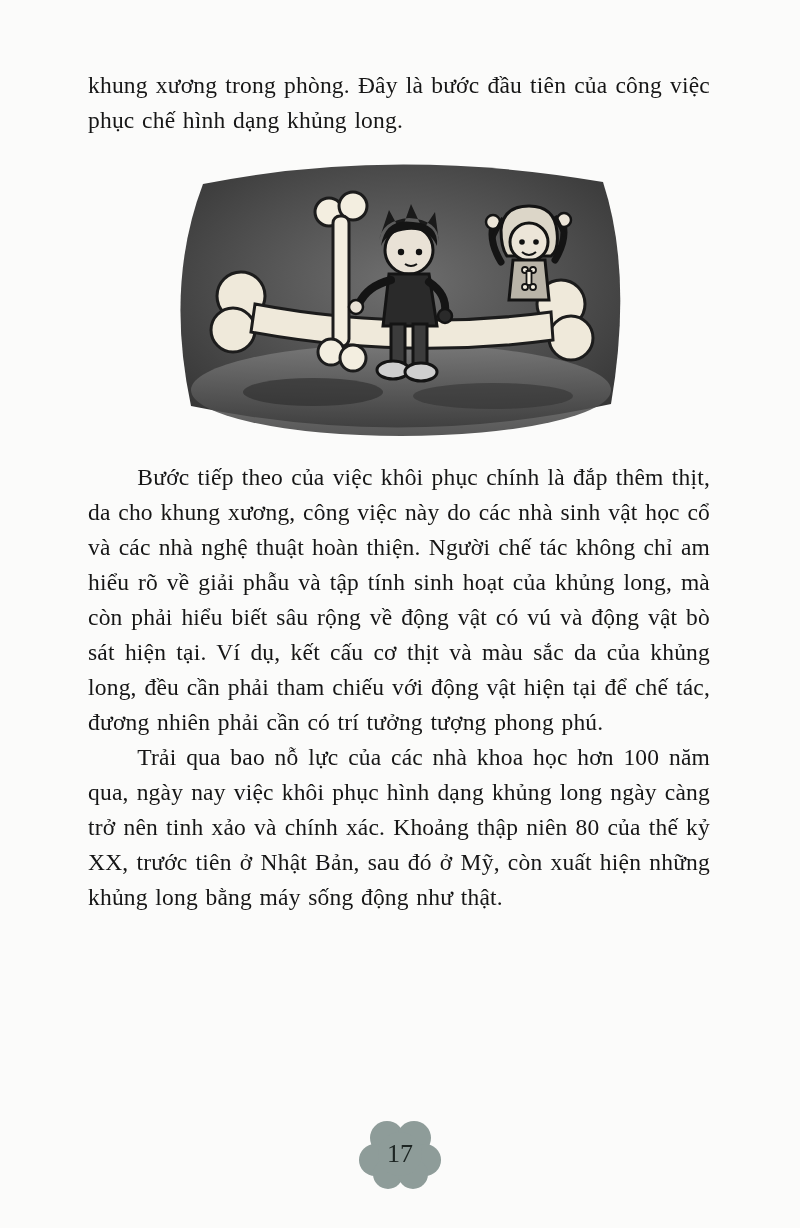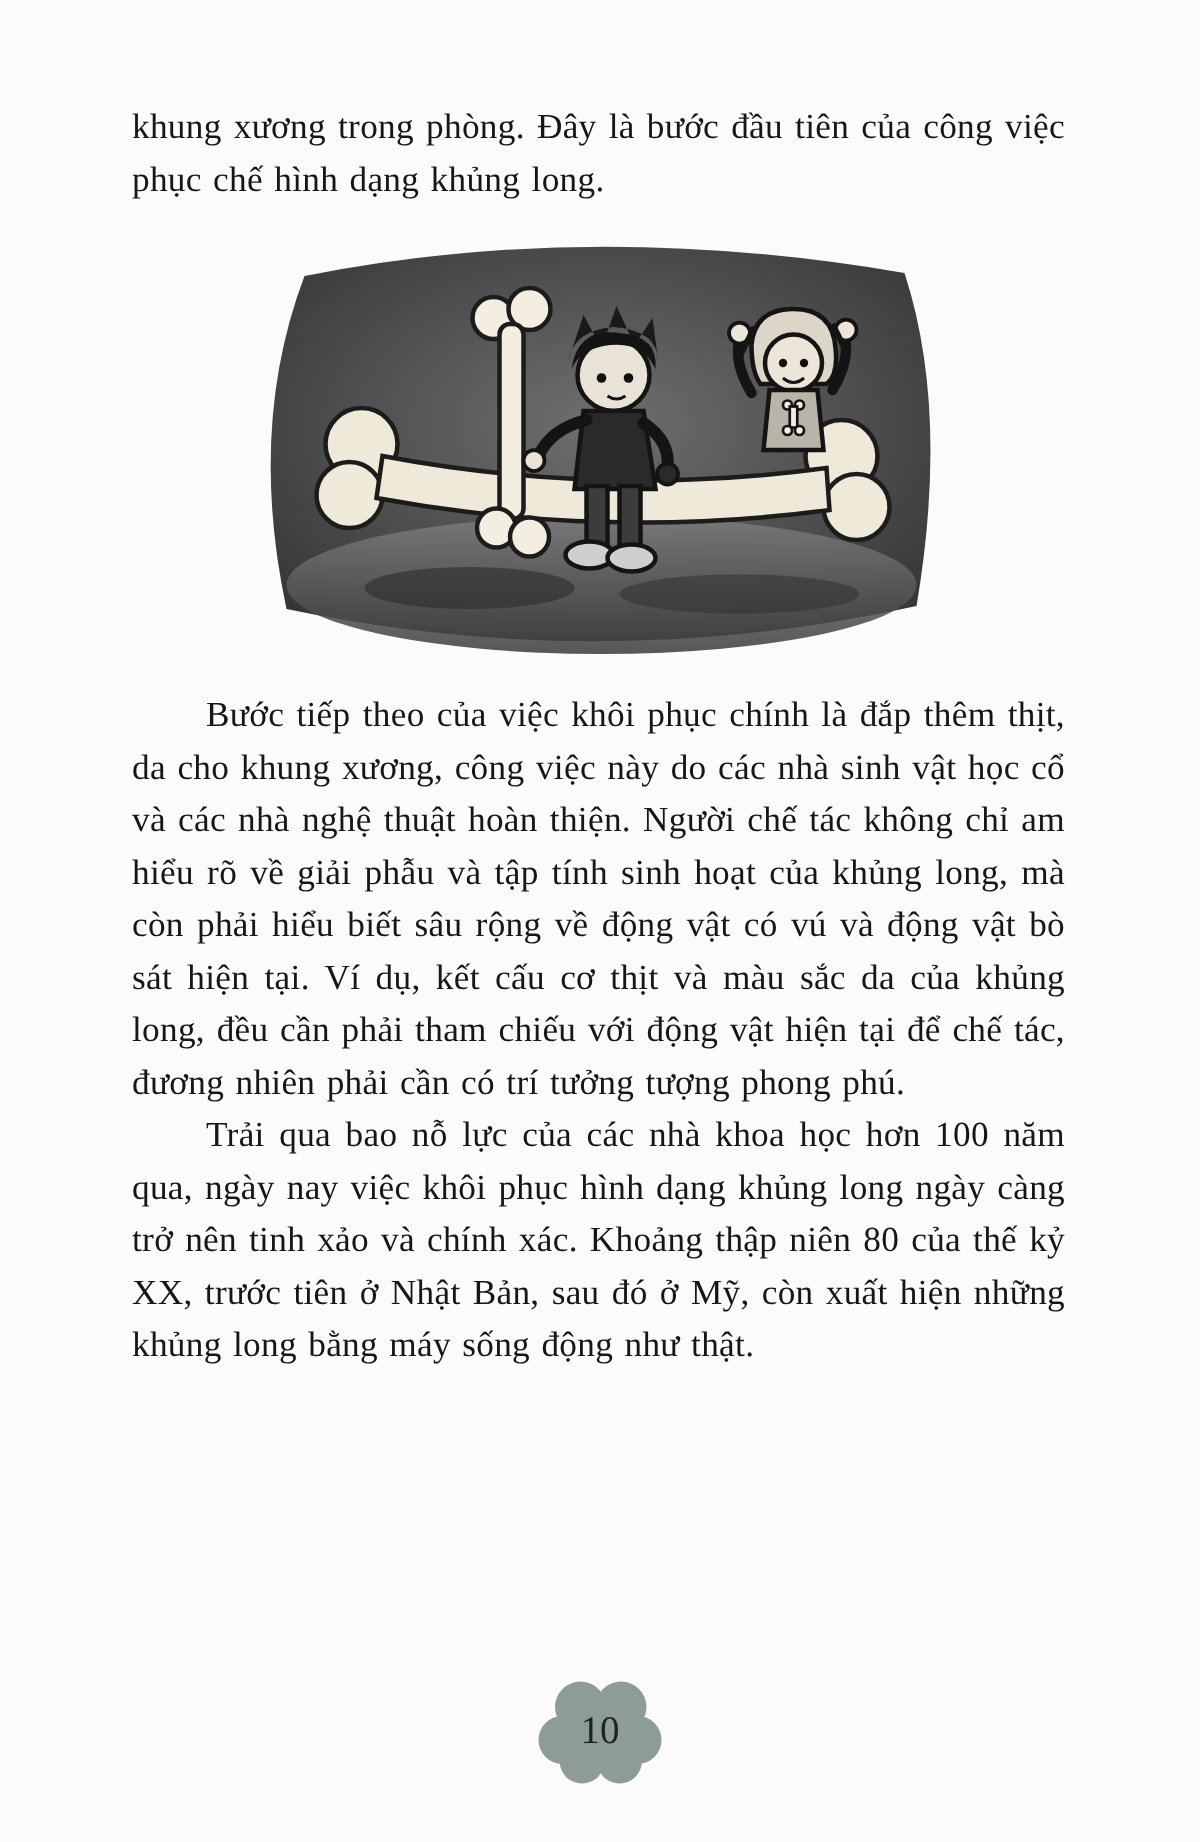--- a/index.html
+++ b/index.html
@@ -184,17 +184,17 @@
         <g fill="#8e9c99">
           <circle cx="30" cy="22" r="17"></circle>
           <circle cx="57" cy="22" r="17"></circle>
           <circle cx="18" cy="44" r="16"></circle>
           <circle cx="68" cy="44" r="16"></circle>
           <circle cx="31" cy="58" r="15"></circle>
           <circle cx="56" cy="58" r="15"></circle>
           <circle cx="43" cy="38" r="22"></circle>
         </g>
       </svg>
-      <div class="badge-number">10</div>
+      <div class="badge-number">17</div>
     </div>
   </div>
 
 </div>
 
 </body></html>

